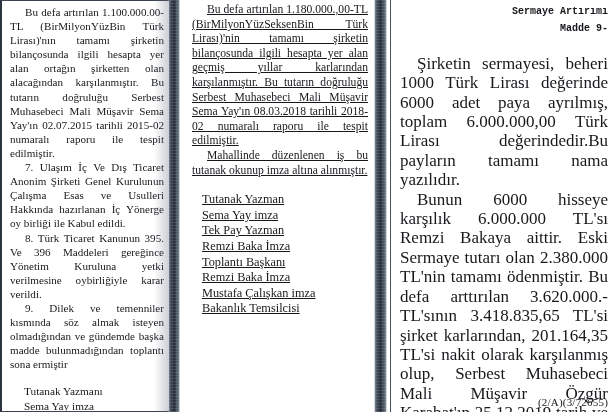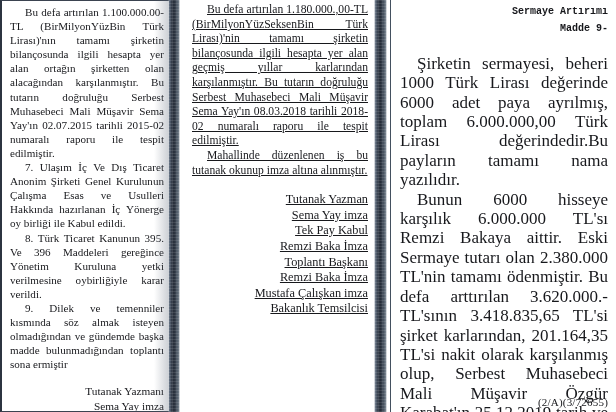--- a/index.html
+++ b/index.html
@@ -131,21 +131,21 @@
     font-family: Liberation Mono, monospace;
   }
 
   .sig-block {
     margin-top: 13px;
     padding-left: 14px;
   }
   .sig-line {
     font-size: 11.3px;
     line-height: 14.6px;
-    text-align: right;
+    text-align: left;
     white-space: nowrap;
   }
   .col-mid .sig-block { margin-top: 14px; padding-left: 10px; }
   .col-mid .sig-line { font-size: 12.3px; line-height: 15.6px; }
 
   .page-ref {
     position: absolute;
     right: 8px;
     bottom: 4px;
     font-size: 11px;
@@ -190,21 +190,21 @@
     <div class="speckle"></div>
   </div>
 
   <div class="col col-mid">
     <p class="body-text">Bu defa artırılan 1.180.000.,00-TL (BirMilyonYüzSeksenBin Türk Lirası)'nin tamamı şirketin bilançosunda ilgili hesapta yer alan geçmiş yıllar karlarından karşılanmıştır. Bu tutarın doğruluğu Serbest Muhasebeci Mali Müşavir Sema Yay'ın 08.03.2018 tarihli 2018-02 numaralı raporu ile tespit edilmiştir.</p>
     <p class="body-text">Mahallinde düzenlenen iş bu tutanak okunup imza altına alınmıştır.</p>
 
     <div class="sig-block">
       <div class="sig-line">Tutanak Yazman</div>
       <div class="sig-line">Sema Yay imza</div>
-      <div class="sig-line">Tek Pay Kabul</div>
+      <div class="sig-line">Tek Pay Yazman</div>
       <div class="sig-line">Remzi Baka İmza</div>
       <div class="sig-line">Toplantı Başkanı</div>
       <div class="sig-line">Remzi Baka İmza</div>
       <div class="sig-line">Mustafa Çalışkan imza</div>
       <div class="sig-line">Bakanlık Temsilcisi</div>
     </div>
   </div>
 
   <div class="divider" id="divider-2">
     <div class="band"></div>

